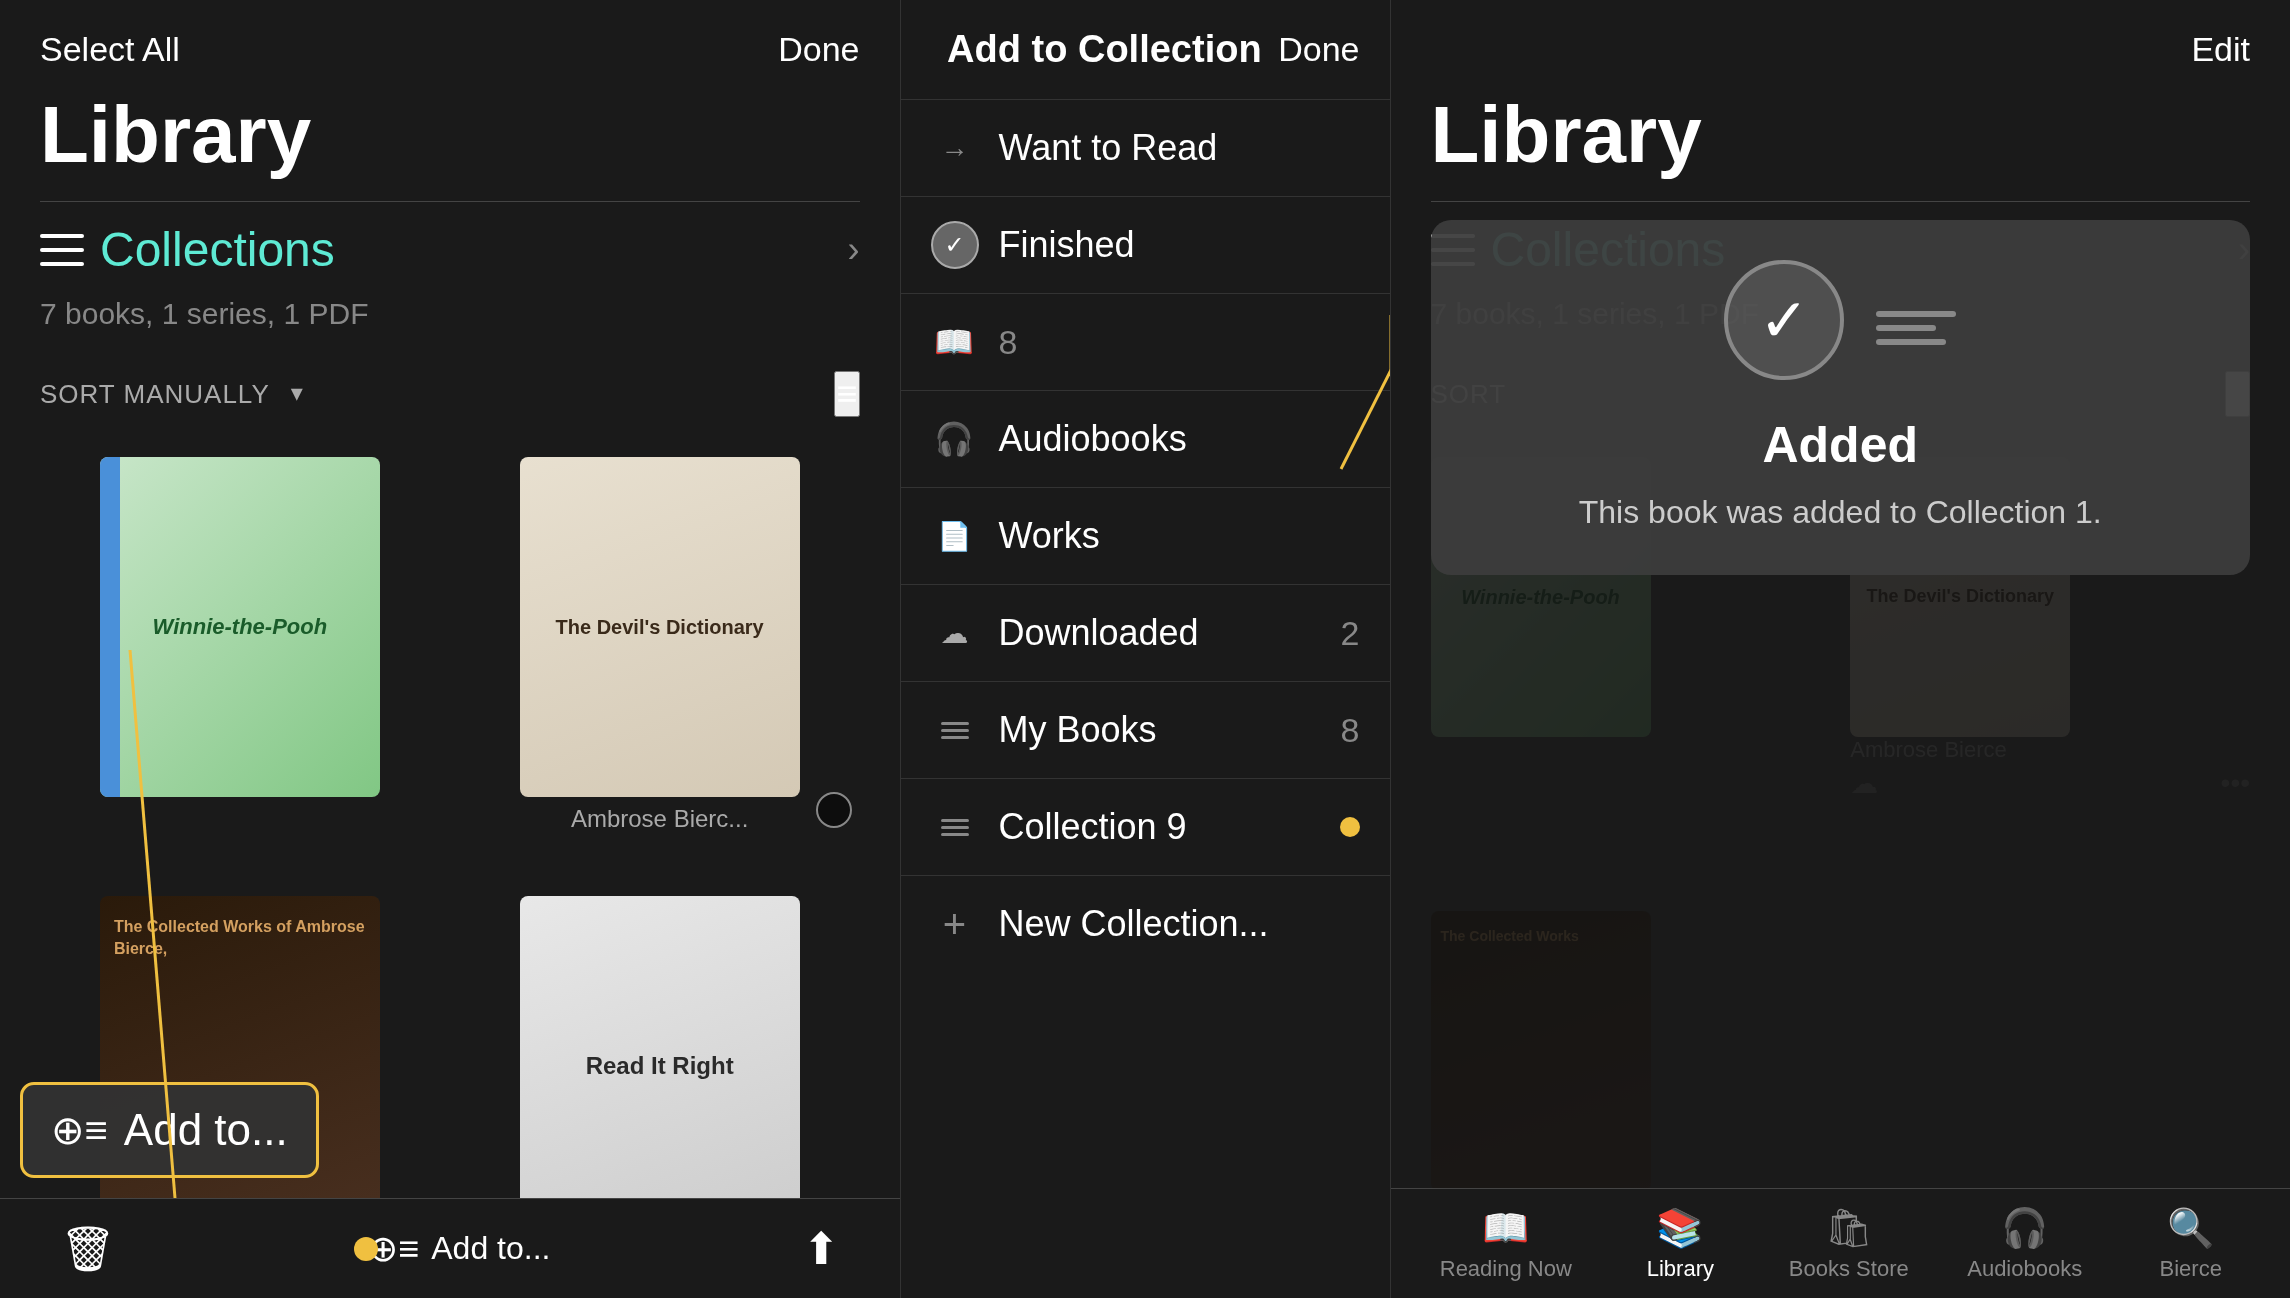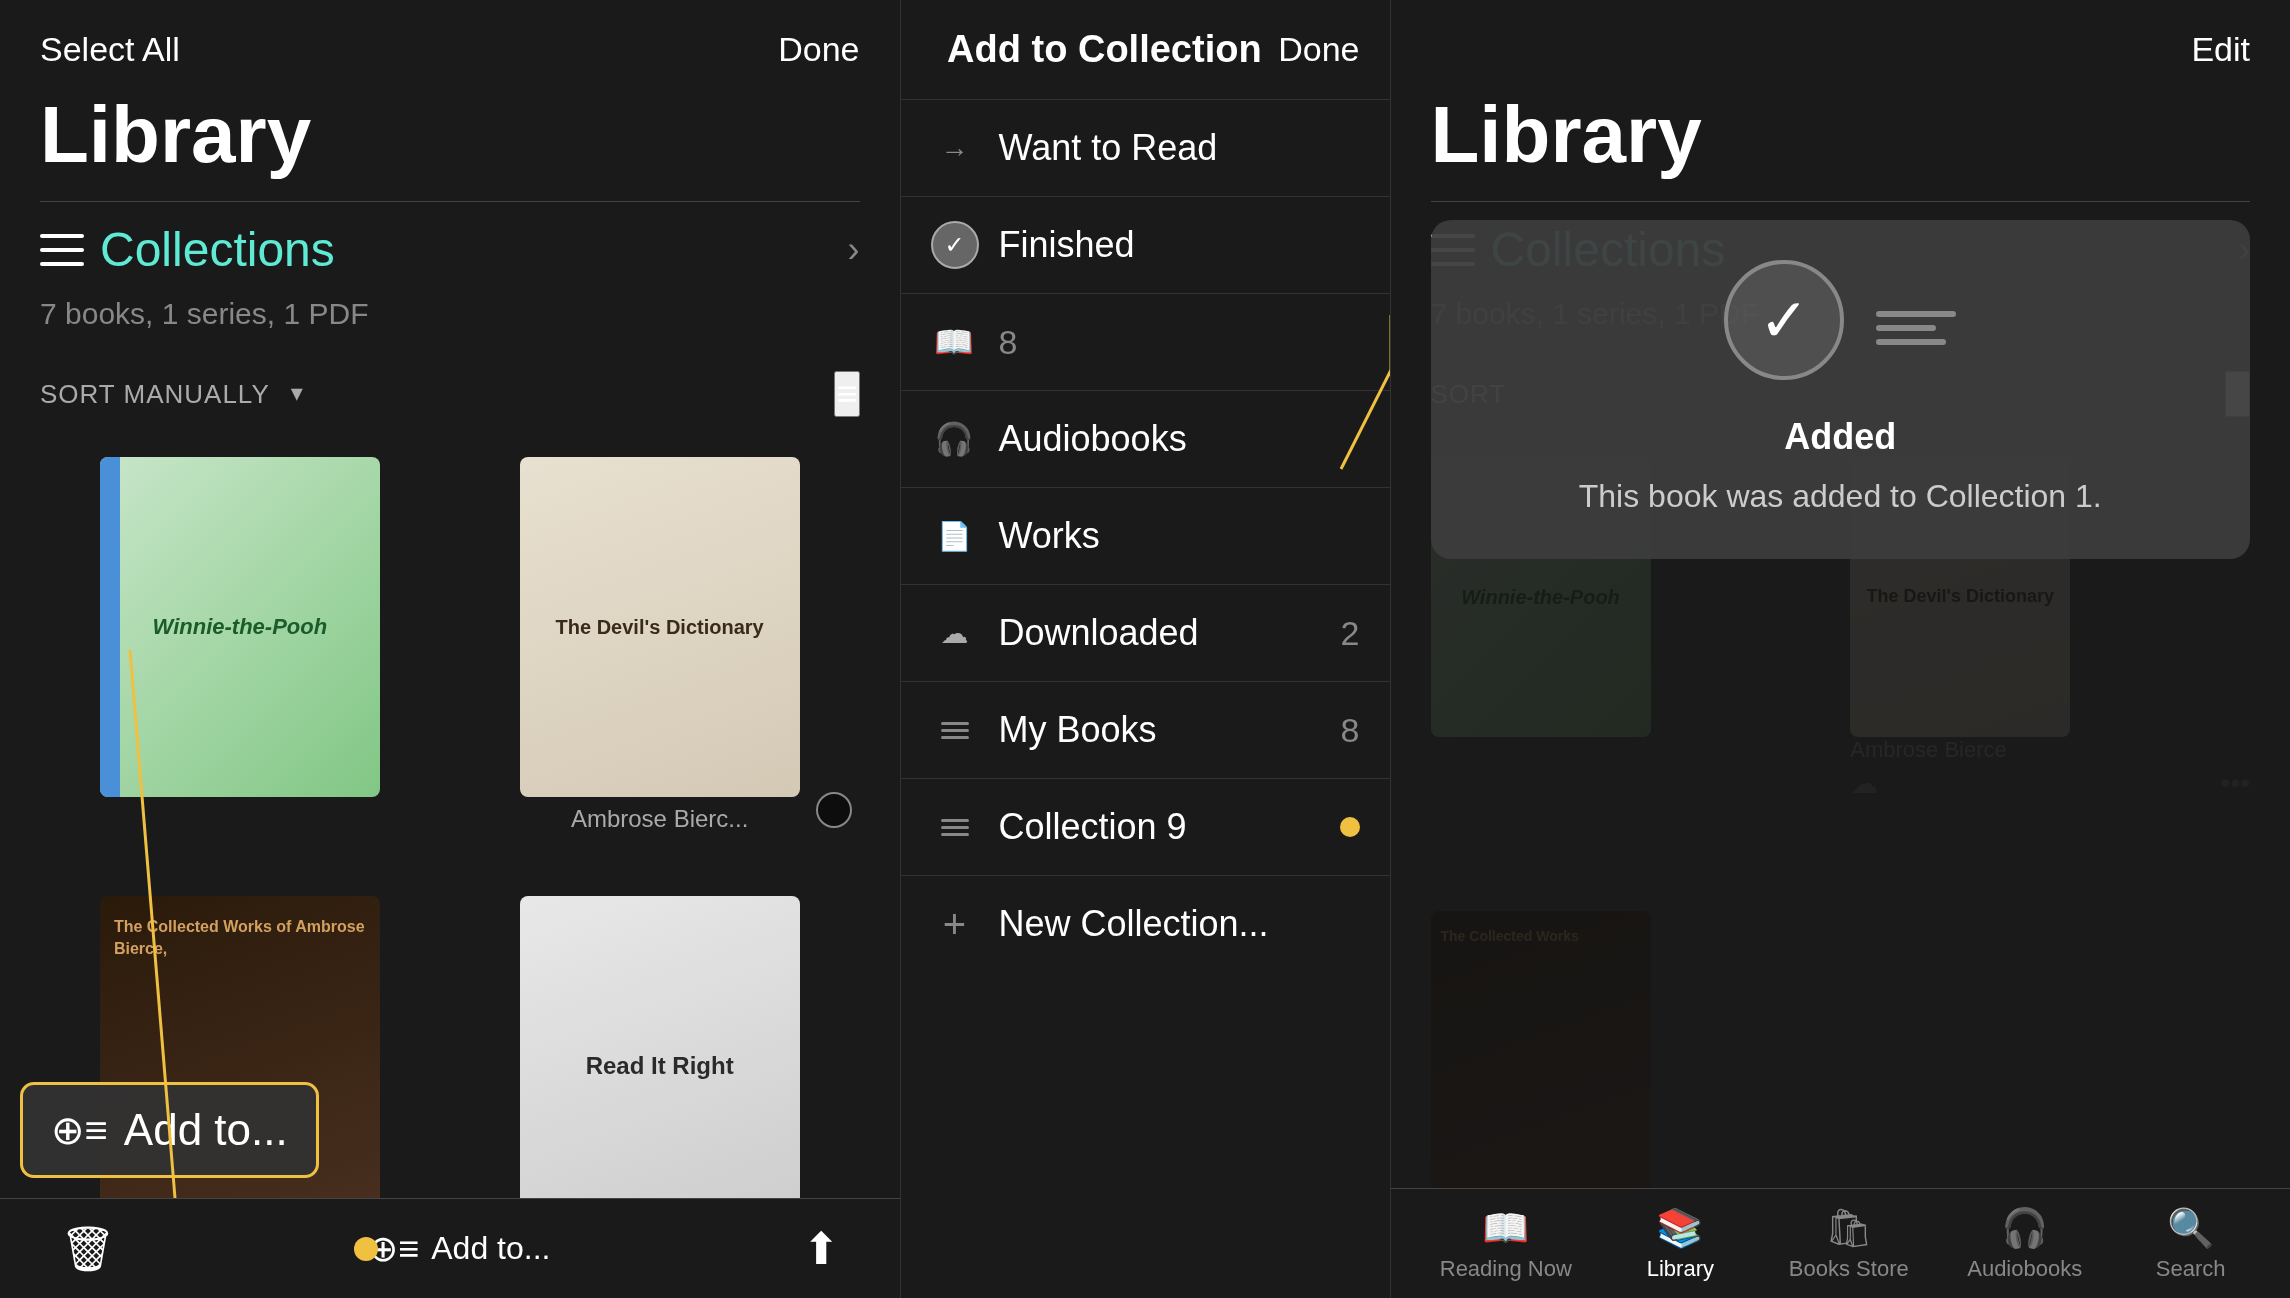--- a/index.html
+++ b/index.html
@@ -478,21 +478,21 @@
       border-radius: 3px;
     }
     .added-icon-row {
       display: flex;
       align-items: center;
       gap: 16px;
       margin-bottom: 20px;
     }
     .added-title {
       color: #fff;
-      font-size: 36px;
+      font-size: 50px;
       font-weight: 800;
       margin-bottom: 16px;
     }
     .added-desc {
       color: #ccc;
       font-size: 32px;
       text-align: center;
       line-height: 1.4;
     }
 
@@ -822,16 +822,16 @@
     <div class="nav-item">
       <span class="nav-icon">🛍</span>
       <span class="nav-label">Books Store</span>
     </div>
     <div class="nav-item">
       <span class="nav-icon">🎧</span>
       <span class="nav-label">Audiobooks</span>
     </div>
     <div class="nav-item">
       <span class="nav-icon">🔍</span>
-      <span class="nav-label">Search</span>
+      <span class="nav-label">Bierce</span>
     </div>
   </div>
 </div>
 
 </body></html>

